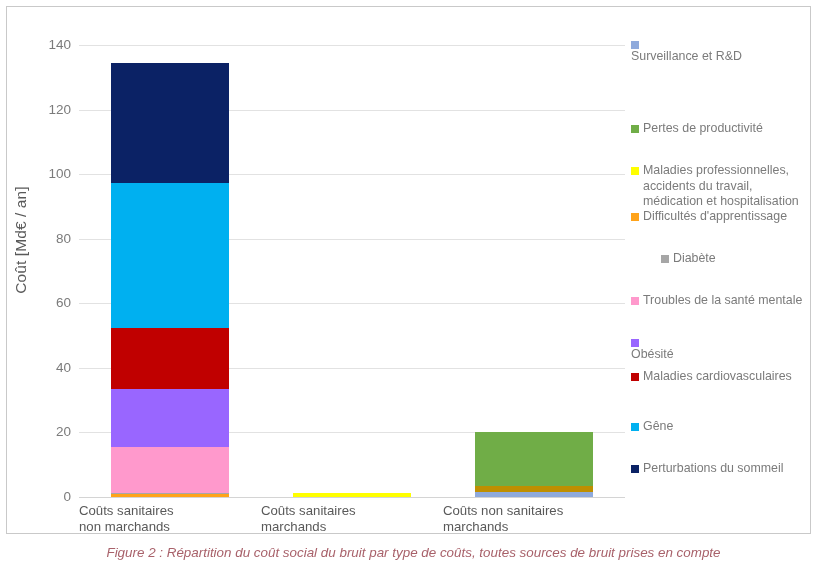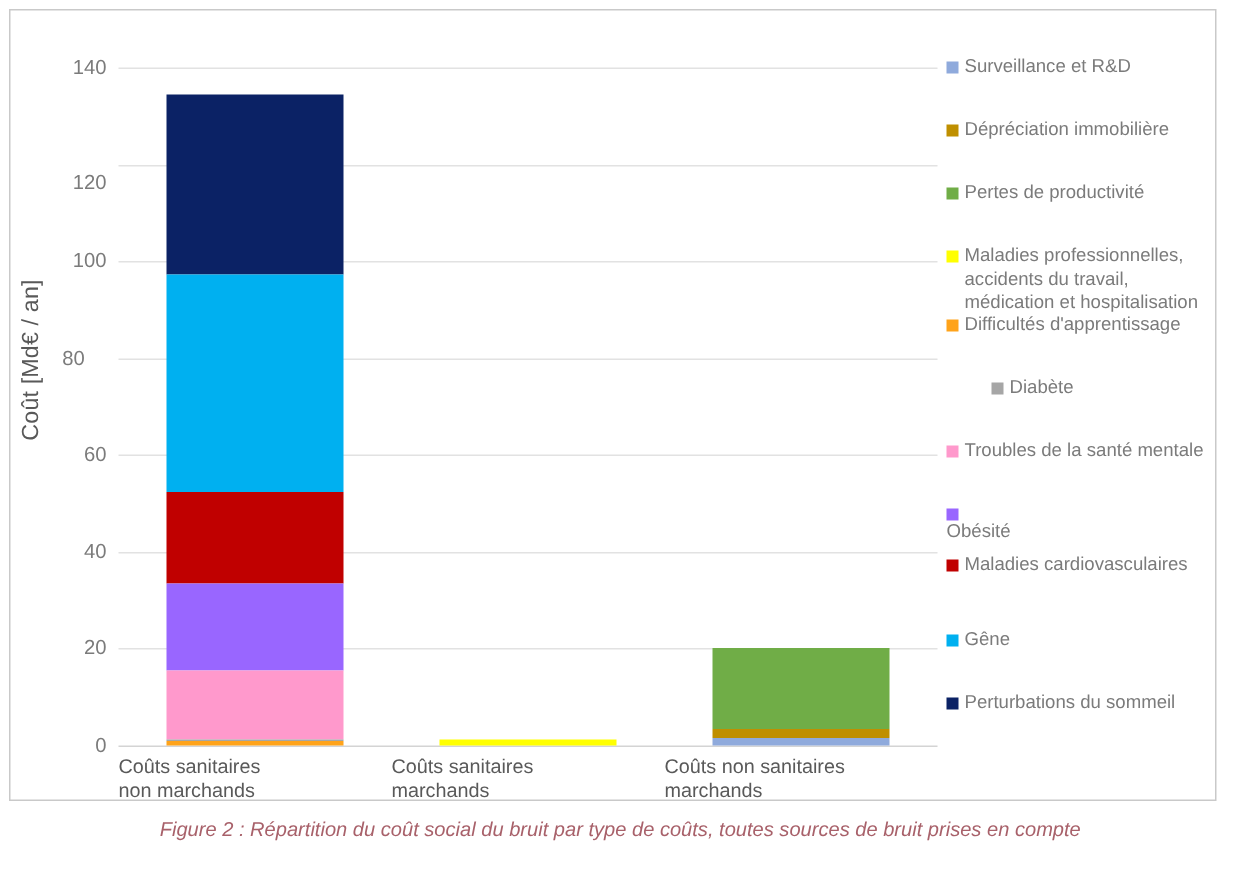--- a/index.html
+++ b/index.html
@@ -84,23 +84,23 @@
 
   <div id="plot-region">
 
     <div id="y-axis-title">Coût [Md€ / an]</div>
 
     <div id="y-ticks">
         <div class="ytick" style="top: 483px;">0</div>
         <div class="ytick" style="top: 418.429px;">20</div>
         <div class="ytick" style="top: 353.857px;">40</div>
         <div class="ytick" style="top: 289.286px;">60</div>
-        <div class="ytick" style="top: 224.714px; text-align: center;">80</div>
+        <div class="ytick" style="top: 224.714px;">80</div>
         <div class="ytick" style="top: 160.143px;">100</div>
-        <div class="ytick" style="top: 95.5714px; margin-top: 12px;">120</div>
+        <div class="ytick" style="top: 95.5714px;">120</div>
         <div class="ytick" style="top: 31px;">140</div>
       </div>
 
     <div id="gridlines">
         <div class="gridline zero" style="top: 490px;"></div>
         <div class="gridline" style="top: 425.429px;"></div>
         <div class="gridline" style="top: 360.857px;"></div>
         <div class="gridline" style="top: 296.286px;"></div>
         <div class="gridline" style="top: 231.714px;"></div>
         <div class="gridline" style="top: 167.143px;"></div>
@@ -128,27 +128,23 @@
         </div>
       </div>
 
     <div id="x-labels">
         <div class="xlab" style="left: 0px;">Coûts sanitaires<br>non marchands</div>
         <div class="xlab" style="left: 182px;">Coûts sanitaires<br>marchands</div>
         <div class="xlab" style="left: 364px;">Coûts non sanitaires<br>marchands</div>
       </div>
 
     <div id="legend">
-        <div class="legend-item" style="top: 0px;">
+        <div class="legend-item" style="top: 0px; flex-direction: column;">
           <span class="legend-swatch" style="background: rgb(143, 170, 220);"></span>
           <span class="legend-text">Surveillance et R&amp;D</span>
-        </div>
-        <div class="legend-item" style="top: 42px;">
-          <span class="legend-swatch" style="background: rgb(191, 143, 0);"></span>
-          <span class="legend-text">Dépréciation immobilière</span>
         </div>
         <div class="legend-item" style="top: 84px;">
           <span class="legend-swatch" style="background: rgb(112, 173, 71);"></span>
           <span class="legend-text">Pertes de productivité</span>
         </div>
         <div class="legend-item" style="top: 126px;">
           <span class="legend-swatch" style="background: rgb(255, 255, 0);"></span>
           <span class="legend-text">Maladies professionnelles,
 accidents du travail,
 médication et hospitalisation</span>

